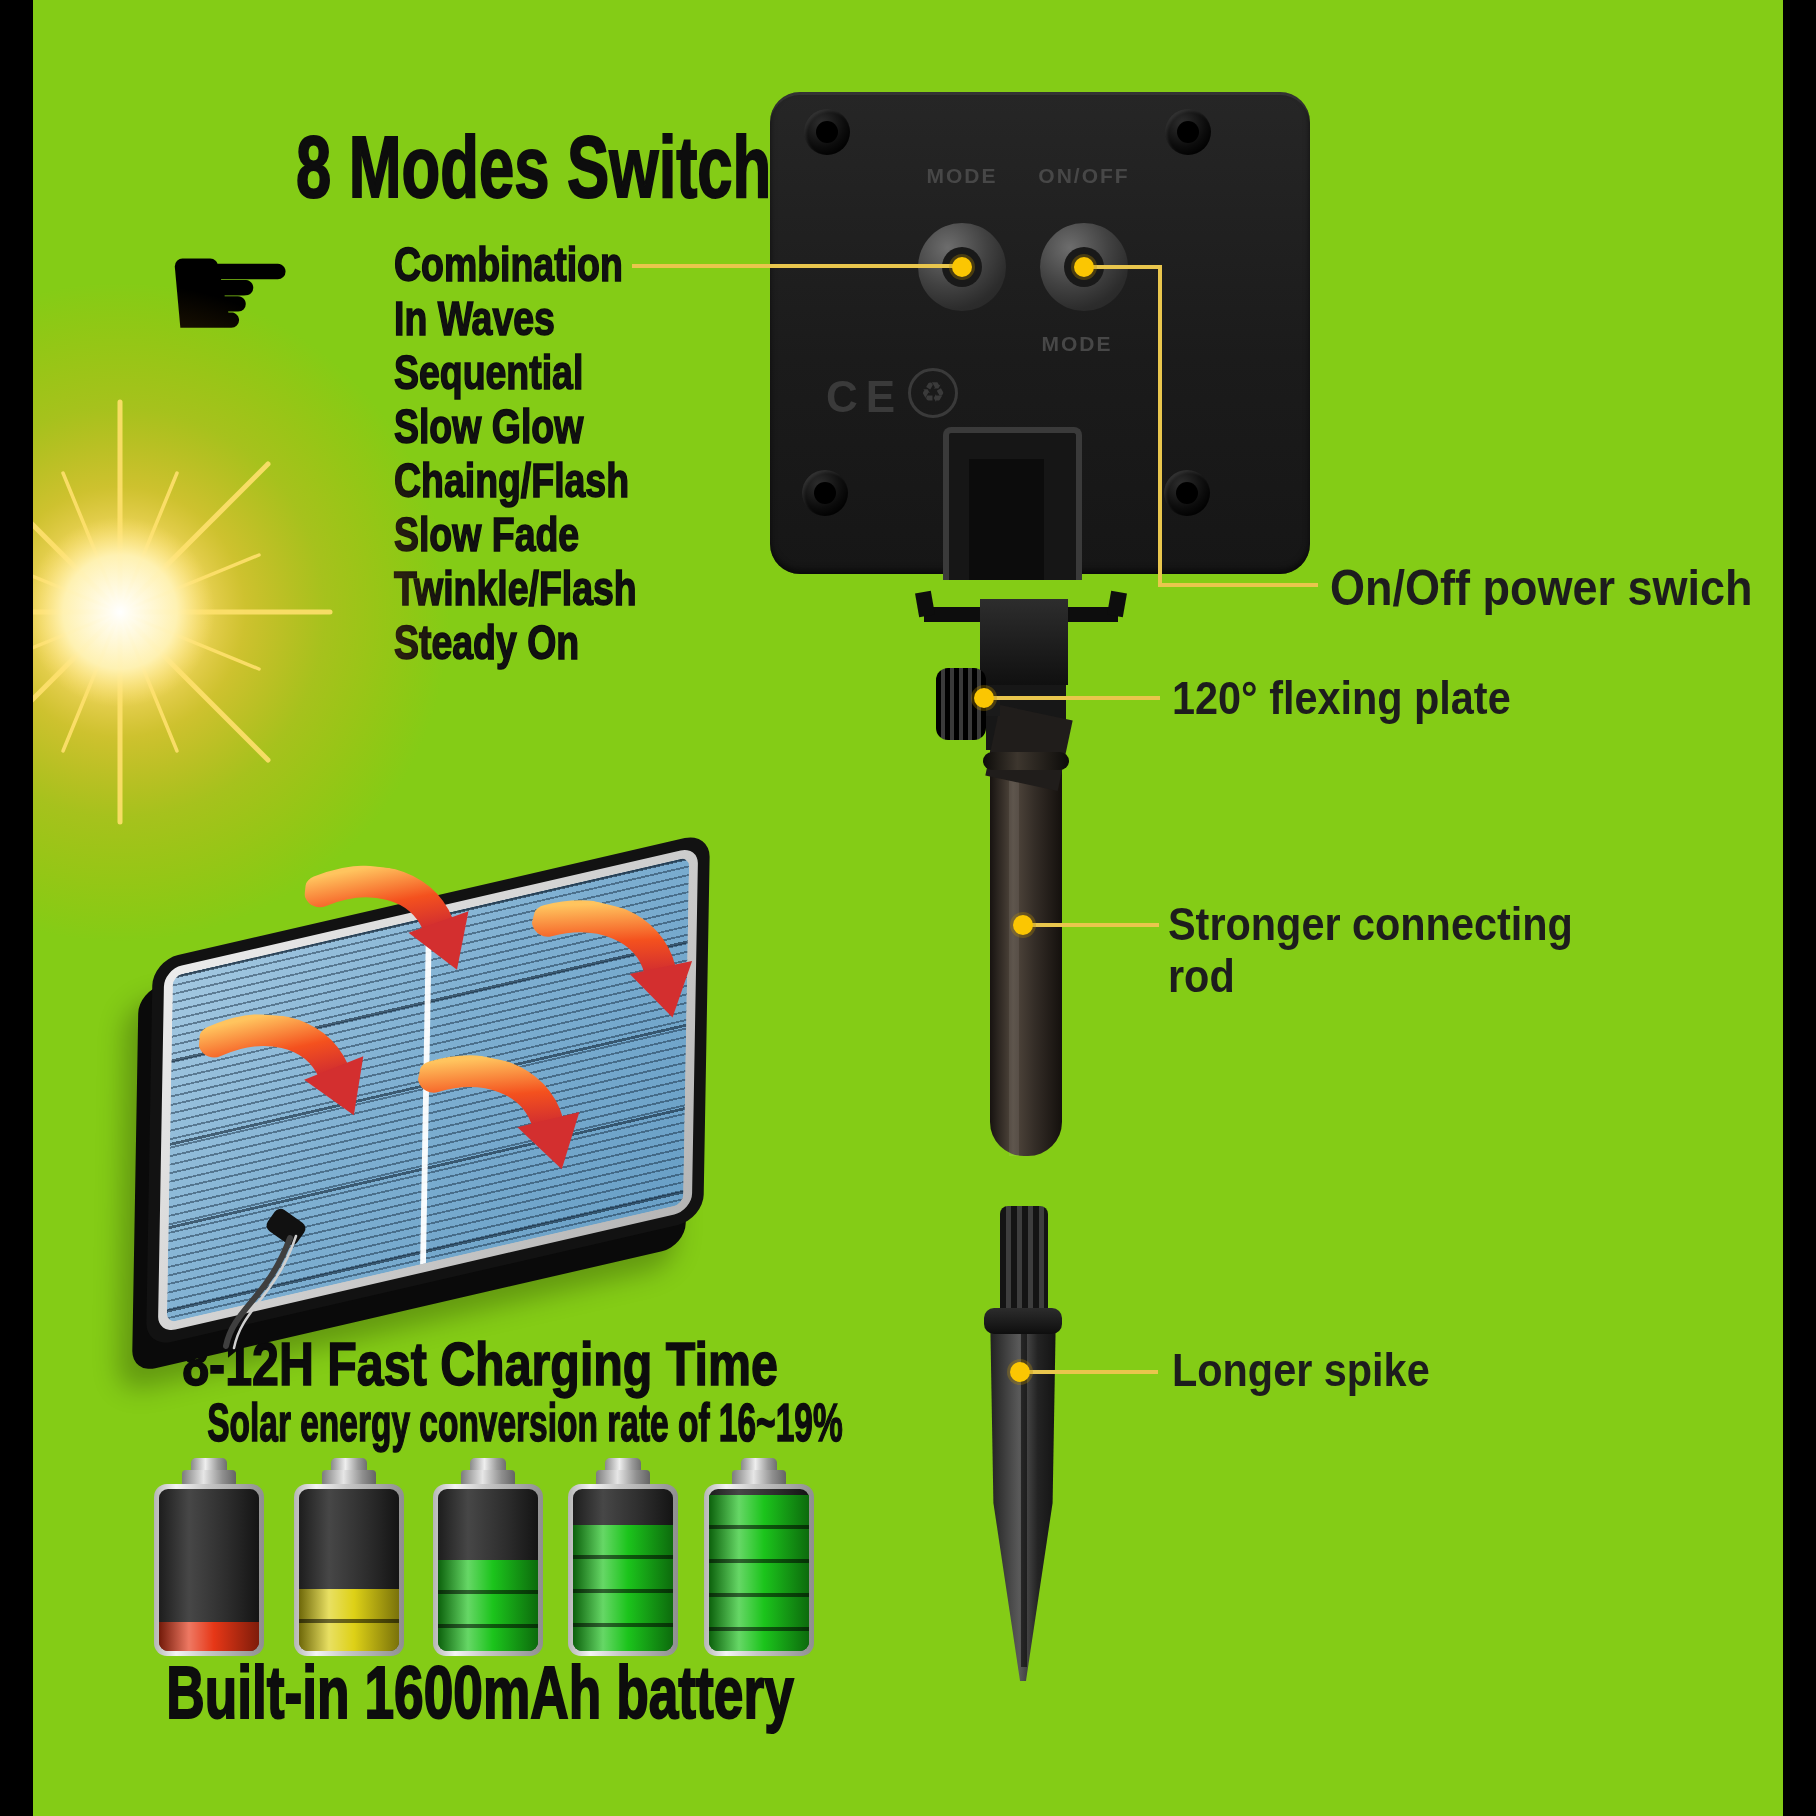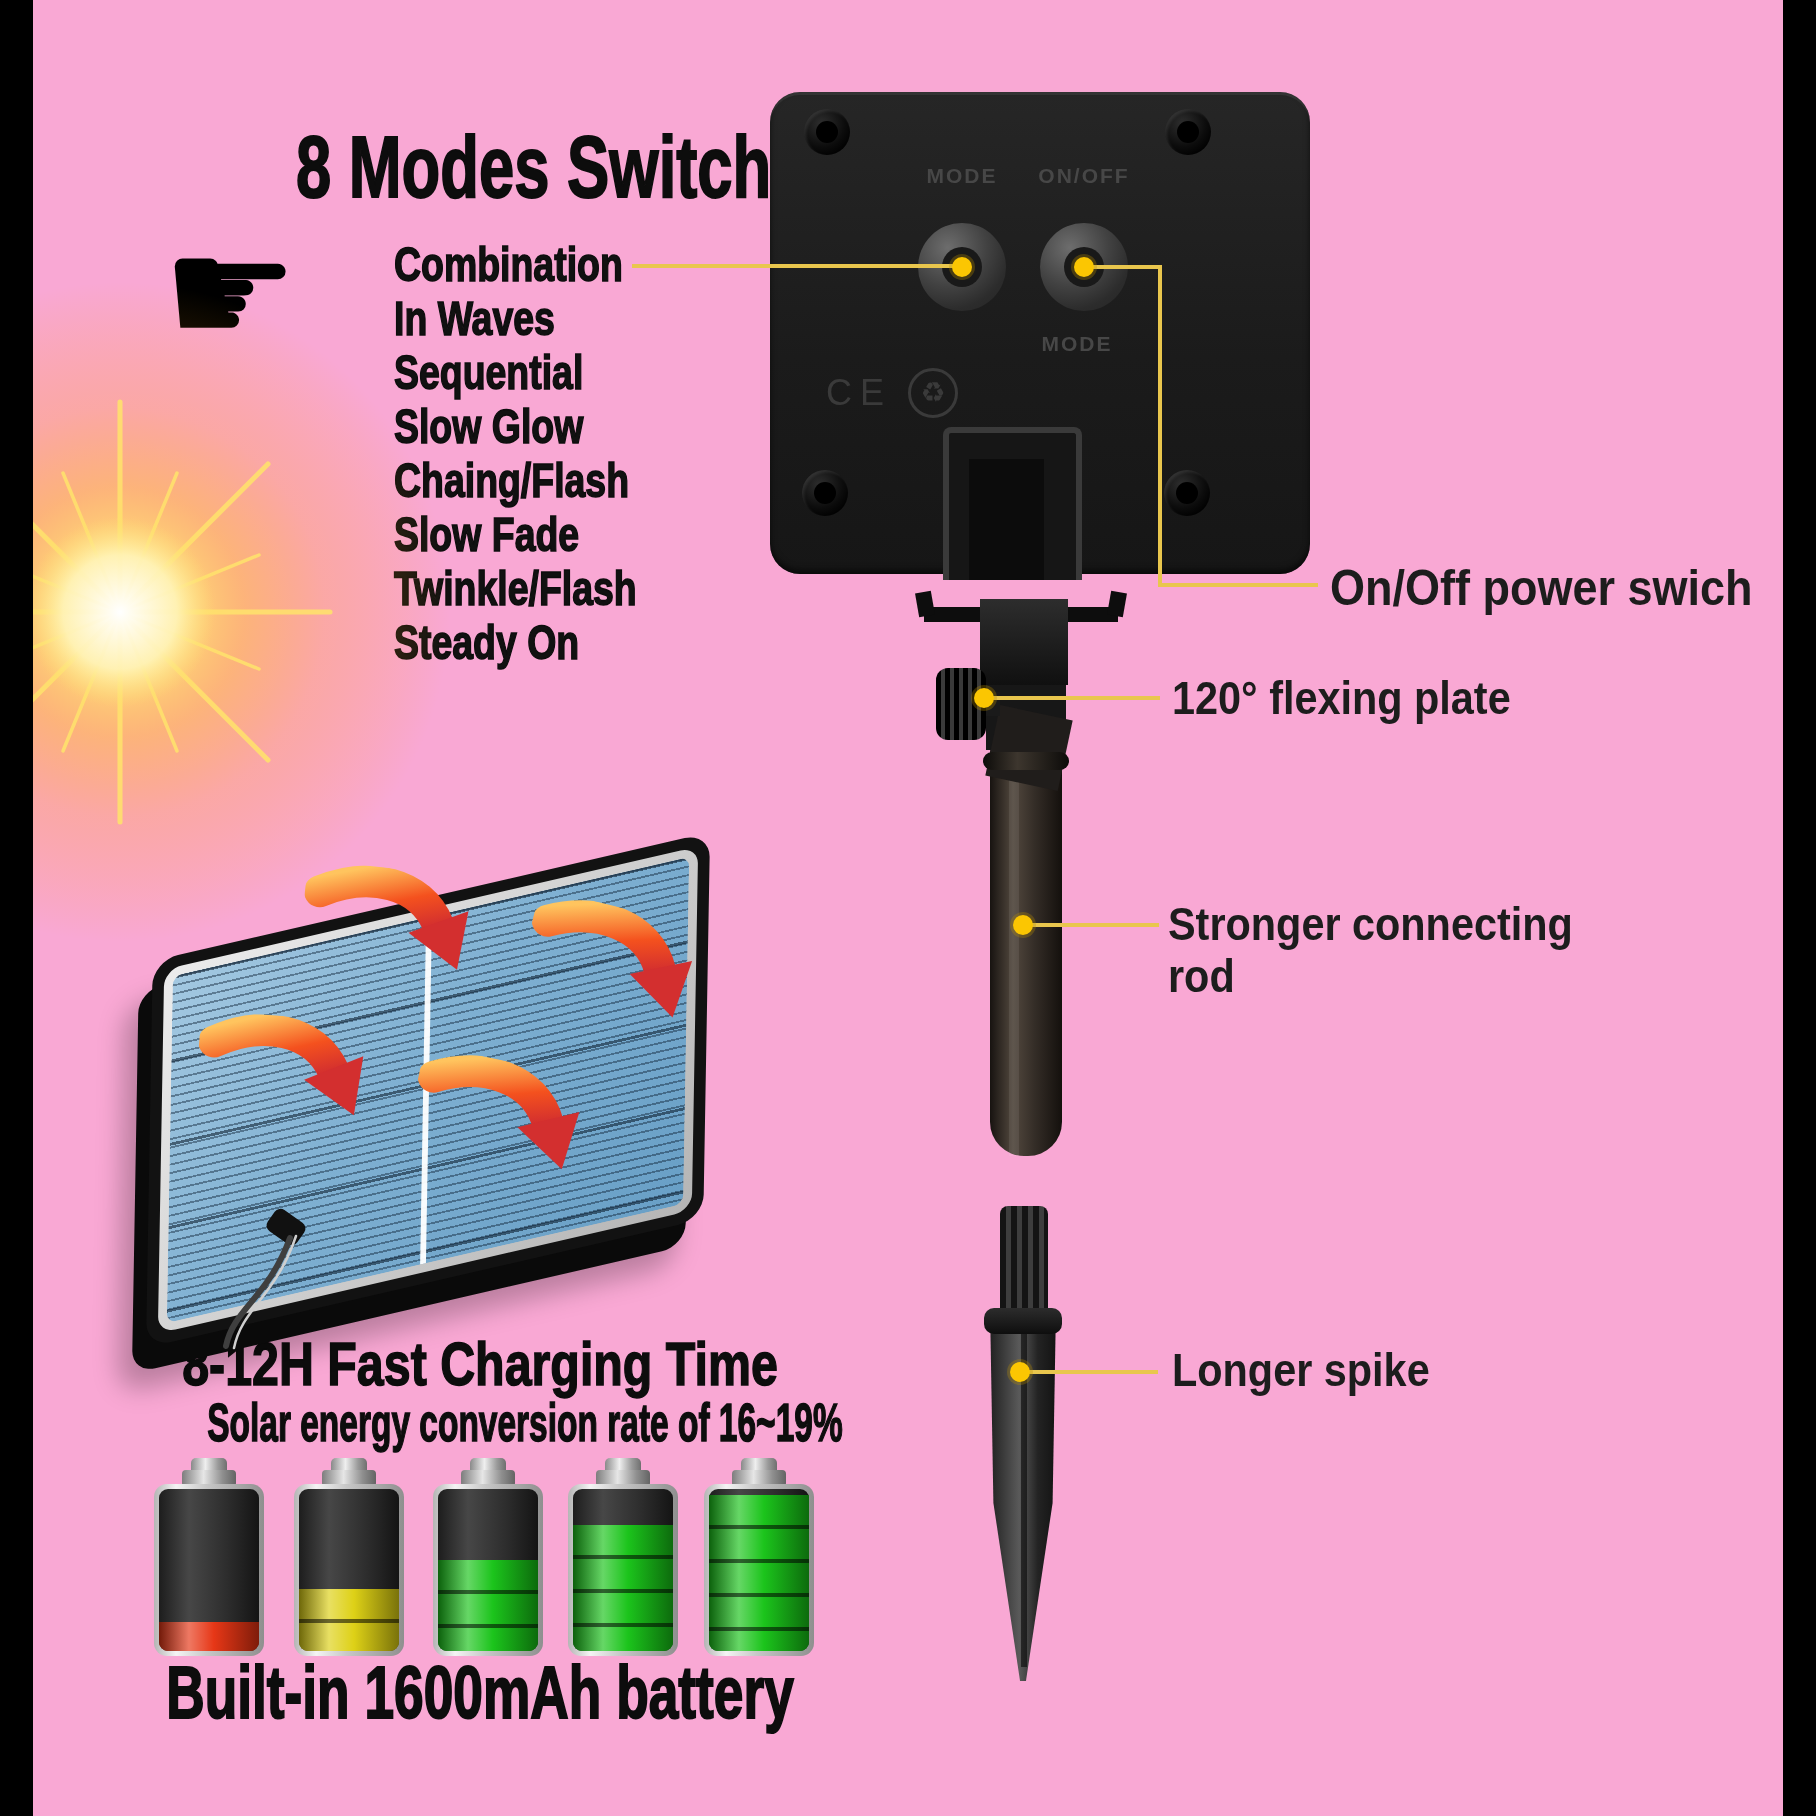--- a/index.html
+++ b/index.html
@@ -1,16 +1,16 @@
 <!DOCTYPE html>
 <html style="--line-c: #e9c64d; --dot-c: #fbc602;"><head>
 <meta charset="utf-8">
 <style>
   html,body{margin:0;padding:0;background:#ffffff;}
-  #canvas{position:relative;width:1816px;height:1816px;background:#f9a8d4;overflow:hidden;
+  #canvas{position:relative;width:1816px;height:1816px;background:#84cc16;overflow:hidden;
           font-family:"Liberation Sans",sans-serif;color:#111;}
   .abs{position:absolute;}
 
   
   .edge-bar{position:absolute;top:0;bottom:0;width:33px;background:#000;z-index:60;}
   .edge-left{left:0;} .edge-right{right:0;}
 
   
   .impact{font-weight:700;color:#0d0d0d;-webkit-text-stroke:2px #0d0d0d;white-space:nowrap;}
   .page-title{left:296px;top:122px;font-size:88px;line-height:90px;transform:scaleX(.72);transform-origin:left top;}
@@ -31,21 +31,21 @@
             box-shadow:inset 0 3px 0 rgba(255,255,255,.07), inset 0 -4px 6px rgba(0,0,0,.6);z-index:10;}
   .screw{position:absolute;width:46px;height:46px;border-radius:50%;
          background:radial-gradient(circle at 38% 32%, #2e2e2e, #0c0c0c 55%, #000 80%);
          box-shadow:inset 2px 2px 3px rgba(255,255,255,.10);}
   .screw::after{content:"";position:absolute;left:12px;top:12px;width:22px;height:22px;border-radius:50%;background:#000;}
   .emboss{position:absolute;color:#474747;font-weight:700;letter-spacing:2px;font-size:21px;text-align:center;}
   .pushbtn{position:absolute;width:88px;height:88px;border-radius:50%;
            background:radial-gradient(circle at 34% 28%, #6d6d6d, #424242 45%, #2c2c2c 72%, #242424);}
   .pushbtn .inner{position:absolute;left:24px;top:24px;width:40px;height:40px;border-radius:50%;background:#191919;}
   .pushbtn .dot{position:absolute;left:35px;top:35px;width:18px;height:18px;border-radius:50%;background:var(--dot-c,#fbc602);}
-  .ce{position:absolute;left:826px;top:372px;font-size:36px;font-weight:400;color:#3a3a3a;letter-spacing:8px;z-index:11;}
+  .ce{position:absolute;left:826px;top:372px;font-size:44px;font-weight:700;color:#3a3a3a;letter-spacing:8px;z-index:11;}
   .weee{position:absolute;left:908px;top:368px;width:44px;height:44px;border-radius:50%;border:3px solid #3a3a3a;
         color:#3a3a3a;font-size:28px;line-height:44px;text-align:center;z-index:11;}
   .slot-outer{position:absolute;left:943px;top:427px;width:127px;height:147px;border:6px solid #3a3a3a;border-bottom:none;
               background:#161616;border-radius:8px 8px 0 0;z-index:11;}
   .slot-inner{position:absolute;left:20px;top:26px;width:75px;height:121px;background:#0c0c0c;}
   .cable-nub{position:absolute;left:1288px;top:236px;width:20px;height:46px;background:#333;border-radius:0 9px 9px 0;z-index:9;}
 
   
   .wing-plate{left:924px;top:607px;width:194px;height:15px;background:#0d0d0d;z-index:12;}
   .wing-tip{position:absolute;width:16px;height:24px;background:#0d0d0d;z-index:12;}

